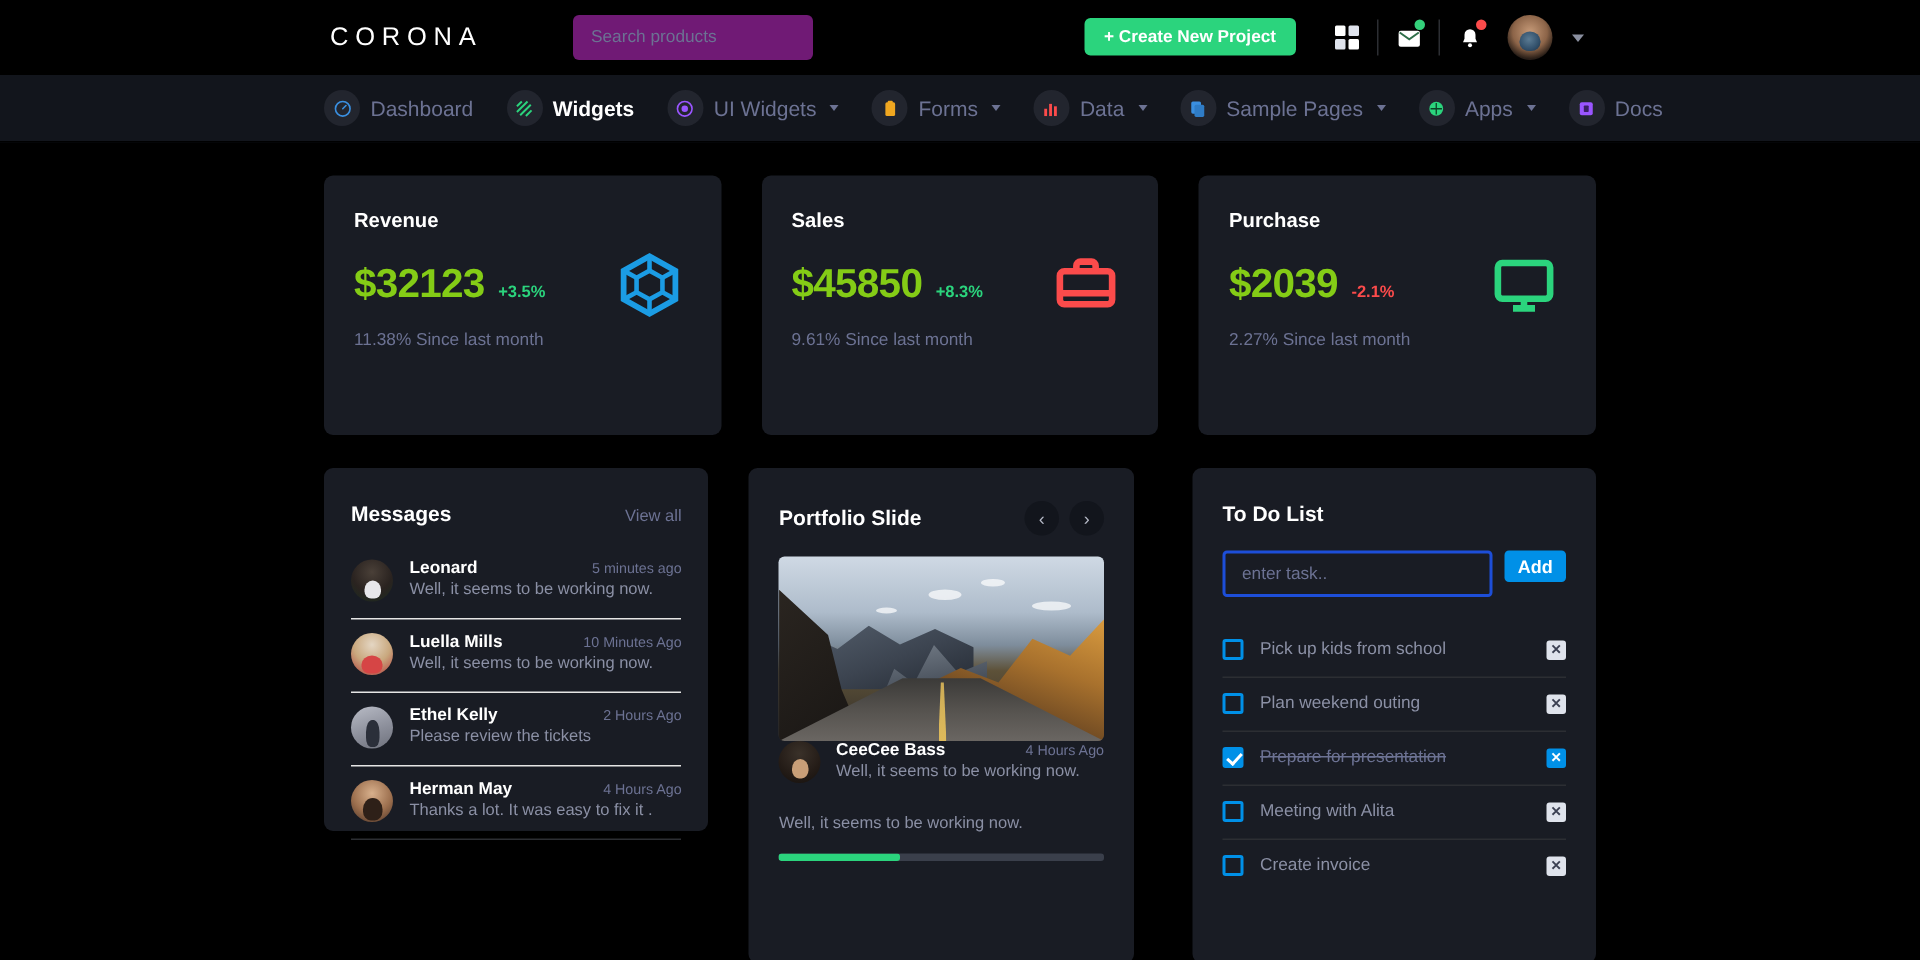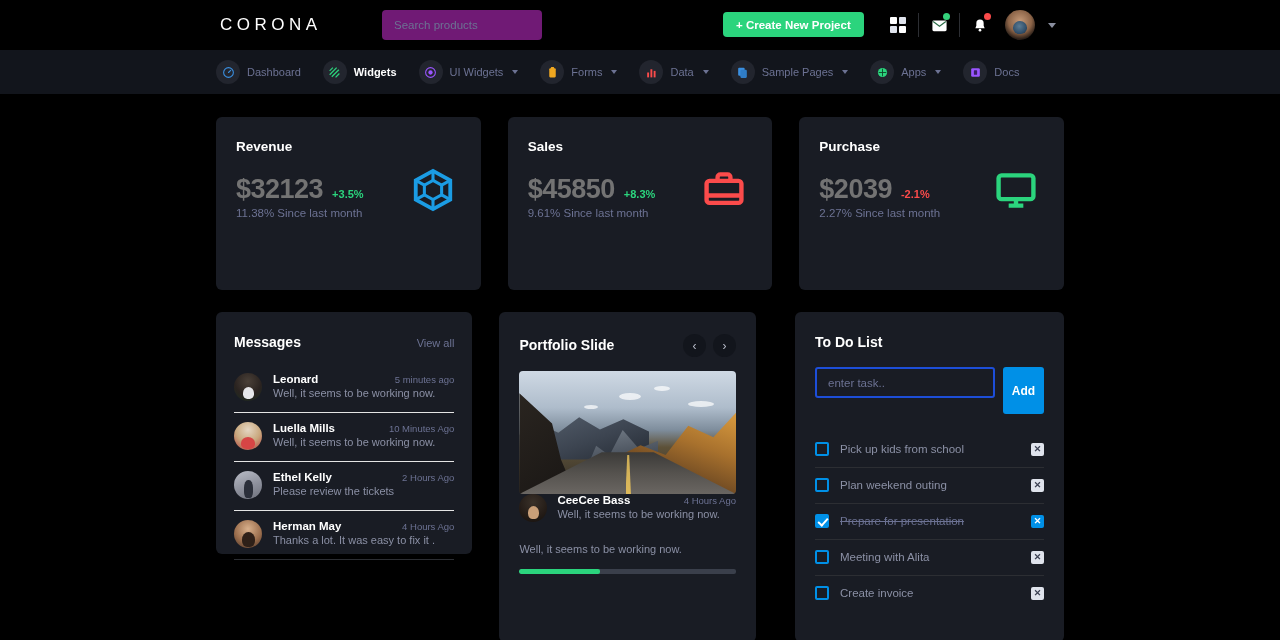--- a/index.html
+++ b/index.html
@@ -94,21 +94,21 @@
   .nav-item {
     display: flex; align-items: center; gap: 7px;
     margin-right: 22px; cursor: pointer;
   }
   .nav-bubble {
     width: 24px; height: 24px; border-radius: 50%;
     background: #22252e;
     display: flex; align-items: center; justify-content: center;
     flex: 0 0 auto;
   }
-  .nav-label { font-size: 11px; color: #6c7293; white-space: nowrap; text-align: right; }
+  .nav-label { font-size: 14px; color: #6c7293; white-space: nowrap; text-align: right; }
   .nav-item.active .nav-label { color: #ffffff; font-weight: bold; }
   .nav-caret {
     width: 0; height: 0; margin-left: 2px;
     border-left: 3.5px solid transparent; border-right: 3.5px solid transparent;
     border-top: 4px solid #6c7293;
   }
 
   
   .ic { width: 13px; height: 13px; display: block; }
 
@@ -121,25 +121,25 @@
   .card {
     background: #191c24;
     border-radius: 6px;
     padding: 22px 20px;
   }
 
   
   .stat-card { flex: 1; height: 173px; position: relative; }
   .stat-title { color: #ffffff; font-size: 13.5px; font-weight: bold; }
   .stat-row { display: flex; align-items: baseline; gap: 9px; margin-top: 20px; }
-  .stat-value { color: #737373; font-size: 27px; font-weight: bold; letter-spacing: -0.5px; }
+  .stat-value { color: #84cc16; font-size: 27px; font-weight: bold; letter-spacing: -0.5px; }
   .stat-delta { font-size: 11px; font-weight: bold; }
   .delta-up { color: #2bd47d; }
   .delta-down { color: #fb4b4b; }
-  .stat-sub { color: #6c7293; font-size: 11.5px; margin-top: 2px; }
+  .stat-sub { color: #6c7293; font-size: 11.5px; margin-top: 16px; }
   .stat-icon {
     position: absolute; right: 22px; top: 50px;
     width: 52px; height: 46px;
     display: flex; align-items: center; justify-content: center;
   }
 
   
   .messages-card { width: 269px; height: 242px; position: relative; padding: 22px 18px; }
   .card-head { display: flex; align-items: baseline; justify-content: space-between; }
   .card-title { color: #ffffff; font-size: 14px; font-weight: bold; }
@@ -222,21 +222,21 @@
   .todo-card { width: 269px; height: 330px; padding: 22px 20px; margin-left: 12px; }
   .todo-form { display: flex; gap: 8px; margin-top: 17px; }
   .todo-input {
     flex: 1; height: 31px; background: transparent;
     border: 2px solid #1d4ed8; border-radius: 3px;
     color: #8b90a5; font-size: 11.5px; padding: 0 11px;
     outline: none; font-family: "Liberation Sans", sans-serif;
   }
   .todo-input::placeholder { color: #6c7293; }
   .add-btn {
-    width: 41px; height: 47px; background: #0090e7; border: none;
+    width: 41px; height: 21px; background: #0090e7; border: none;
     border-radius: 3px; color: #fff; font-size: 12px; font-weight: bold;
     cursor: pointer; font-family: "Liberation Sans", sans-serif;
   }
   .todo-list { margin-top: 18px; }
   .todo-item {
     display: flex; align-items: center; gap: 11px;
     padding: 10px 0 11px 0; border-bottom: 1px solid #2c2e33;
   }
   .todo-item:last-child { border-bottom: none; }
   .tcheck {

